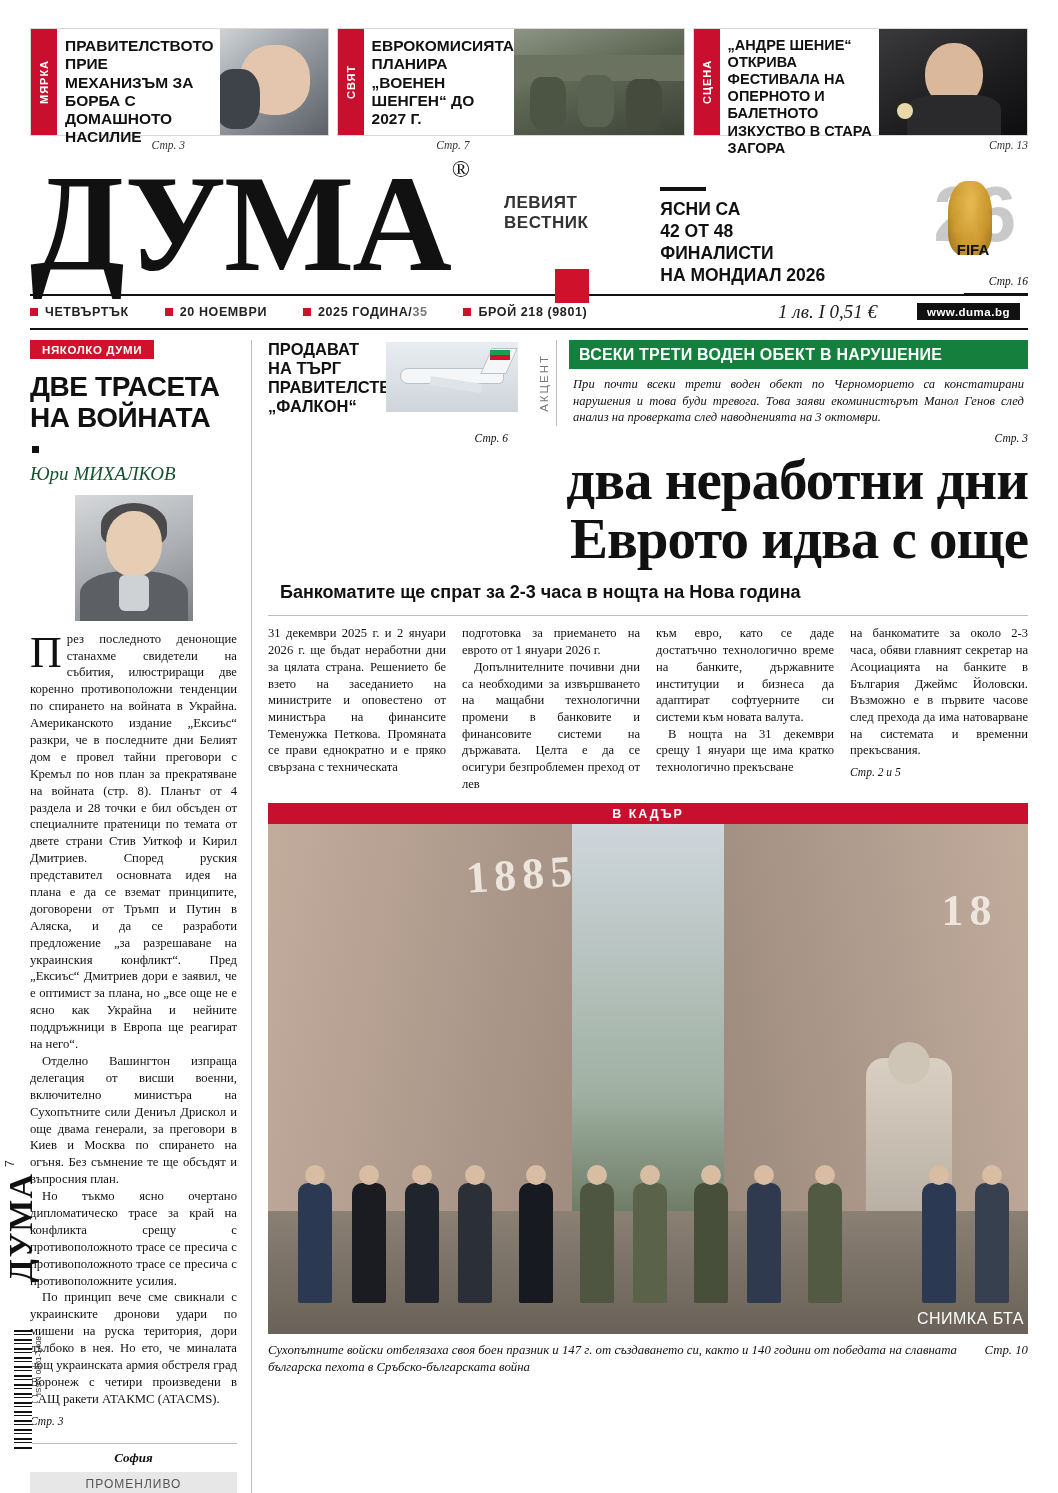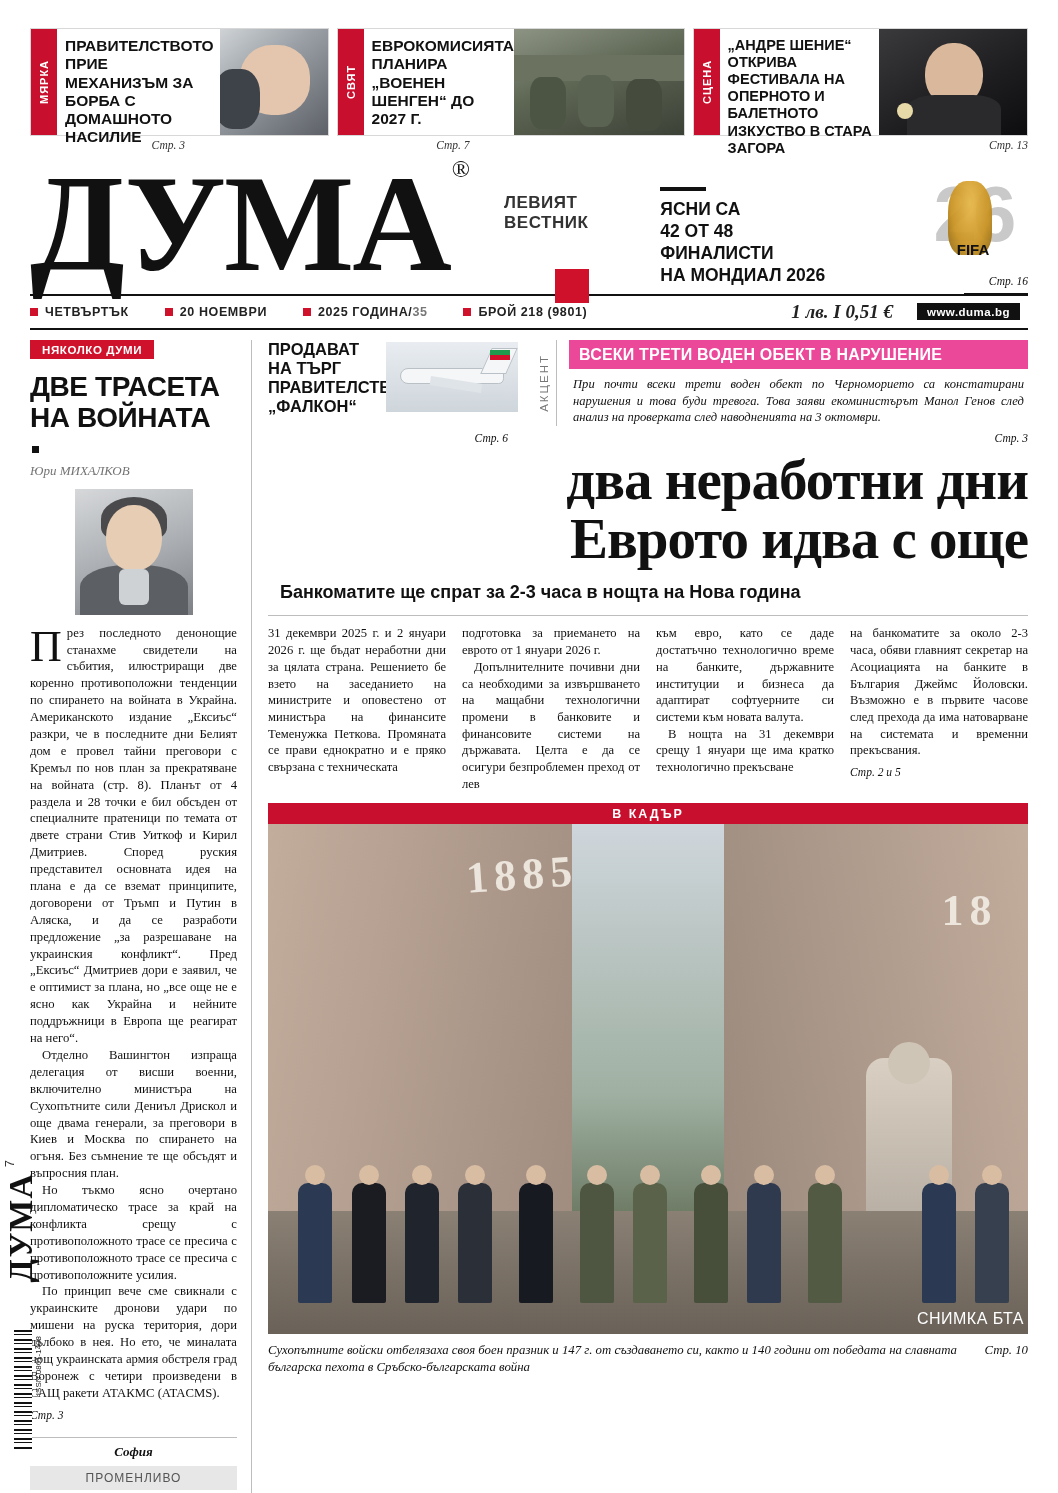--- a/index.html
+++ b/index.html
@@ -179,23 +179,23 @@
     letter-spacing: 0.6px;
   }
   .infobar .sq { width: 8px; height: 8px; background: #d0112b; display: inline-block; margin-right: 7px; }
   .infobar .item { display: flex; align-items: center; margin-right: 36px; }
   .infobar .grey { color: #777; font-weight: bold; }
   .infobar .price {
     margin-left: auto;
     font-family: "Liberation Serif", serif;
     font-style: italic;
     font-size: 19px;
-    font-weight: bold;
+    font-weight: normal;
     letter-spacing: 0;
-    margin-right: 24px;
+    margin-right: 40px;
   }
   .infobar .site {
     background: #111; color: #fff; font-size: 11.5px; padding: 3px 10px 2px 10px;
     font-family: "Liberation Sans", sans-serif; letter-spacing: 0.5px;
   }
 
   
   .main {
     display: flex;
     padding: 0 30px;
@@ -220,22 +220,22 @@
     font-size: 28px;
     line-height: 1.12;
     margin: 12px 0 2px 0;
     text-transform: uppercase;
     letter-spacing: -0.4px;
   }
   .lead-dot { width: 7px; height: 7px; background: #111; margin: 12px 0 10px 2px; }
   .byline {
     font-family: "Liberation Serif", serif;
     font-style: italic;
-    font-size: 13px;
-    color: #737373;
+    font-size: 19px;
+    color: #14532d;
     margin-bottom: 10px;
   }
   .byline .caps { font-variant: small-caps; }
   .portrait {
     width: 118px; height: 126px;
     margin: 4px auto 10px auto;
     background: linear-gradient(160deg,#d6d8da 0%,#a8acb0 55%,#7d8185 100%);
     position: relative; overflow: hidden;
   }
   .portrait .head { position:absolute; width:56px;height:66px;background:#e6cdb4;border-radius:48%;left:31px;top:16px; }
@@ -305,21 +305,21 @@
   .accent-tag {
     width: 24px;
     font-family: "Liberation Sans", sans-serif;
     font-size: 11.5px; letter-spacing: 2px; color: #777;
     writing-mode: vertical-rl; transform: rotate(180deg);
     display: flex; align-items: center; justify-content: center;
     text-transform: uppercase;
   }
   .accent-body { flex: 1; border-left: 1px solid #bdbdbd; padding-left: 12px; }
   .accent-head {
-    background: #ec4899; color: #fff;
+    background: #15803d; color: #fff;
     font-family: "Liberation Sans", sans-serif;
     font-weight: bold; font-size: 16px;
     padding: 6px 10px 5px 10px;
     text-transform: uppercase;
     letter-spacing: 0.2px;
   }
   .accent-text {
     font-family: "Liberation Serif", serif;
     font-style: italic; font-size: 12.6px; line-height: 1.32;
     text-align: justify; padding: 7px 4px 0 4px;

